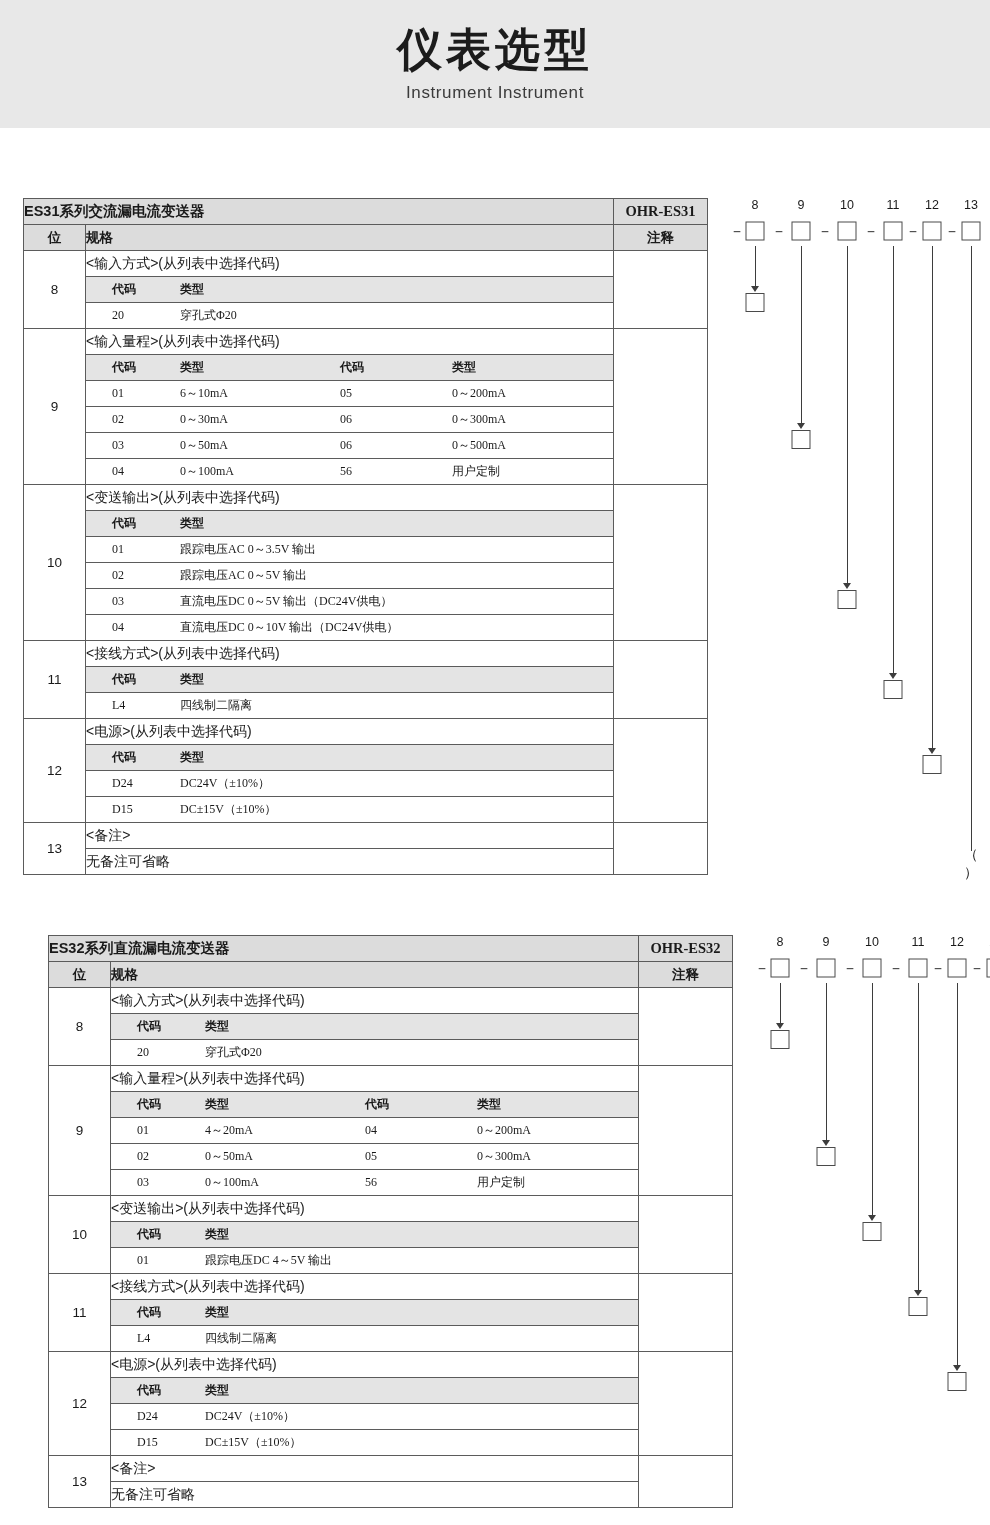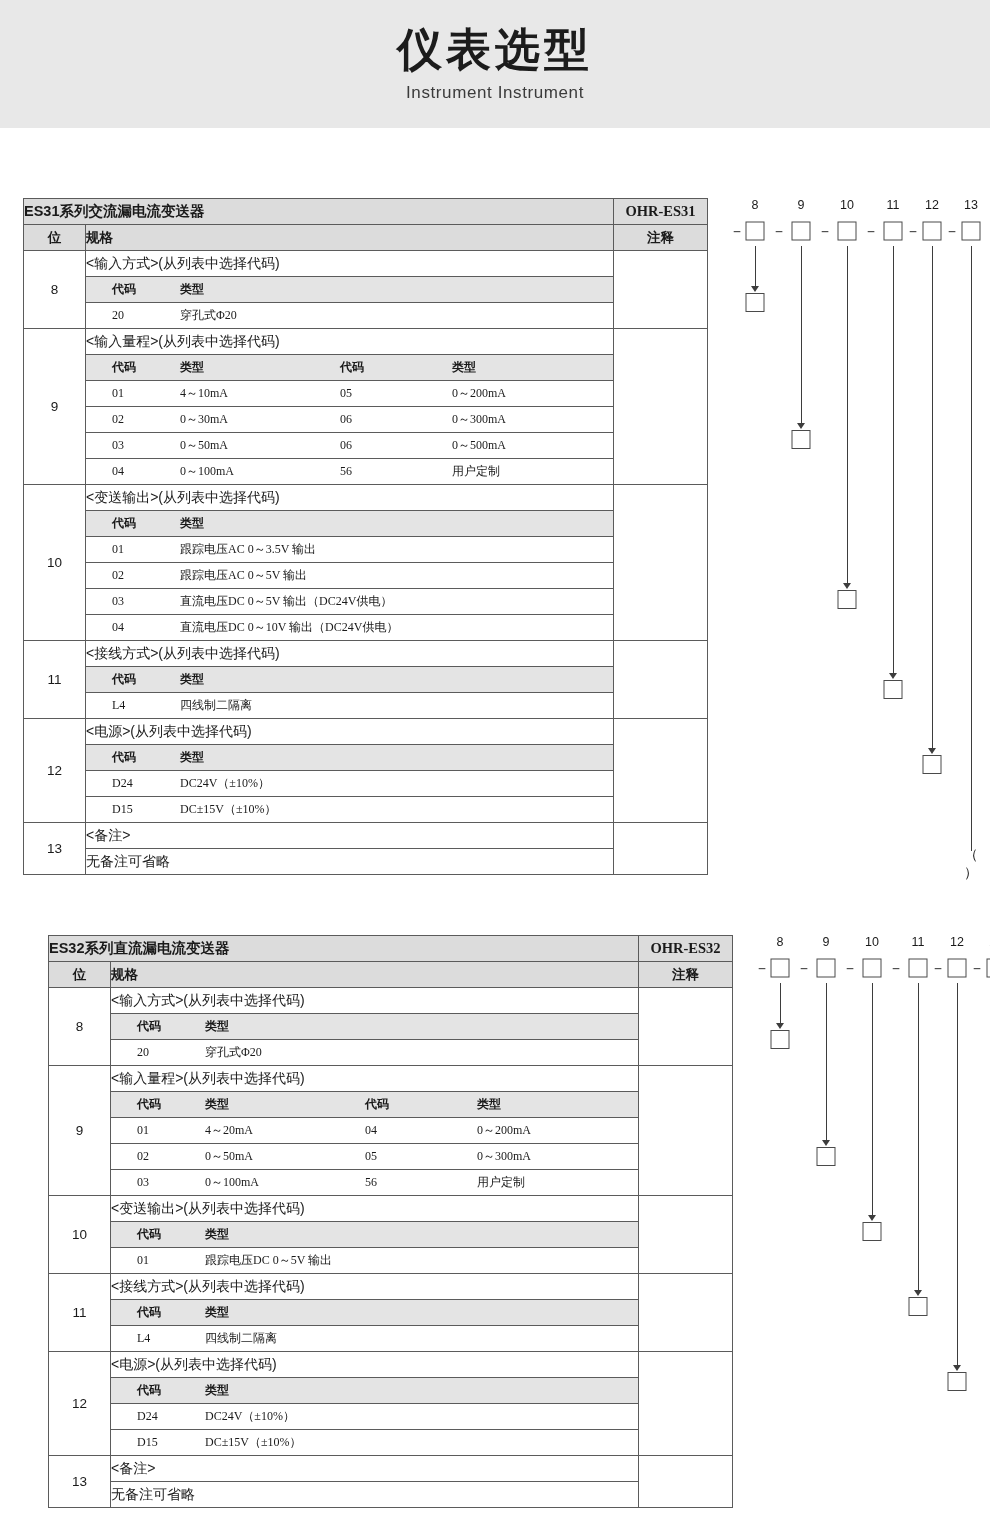--- a/index.html
+++ b/index.html
@@ -255,21 +255,21 @@
             <span class="cell-type">类型</span>
             <span class="cell-code2">代码</span>
             <span class="cell-type2">类型</span>
           </div>
         </td>
       </tr>
       <tr>
         <td>
           <div class="row-cells">
             <span class="cell-code">01</span>
-            <span class="cell-type">4～10mA</span>
+            <span class="cell-type">6～10mA</span>
             <span class="cell-code2">05</span>
             <span class="cell-type2">0～200mA</span>
           </div>
         </td>
       </tr>
       <tr>
         <td>
           <div class="row-cells">
             <span class="cell-code">02</span>
             <span class="cell-type">0～30mA</span>
@@ -554,21 +554,21 @@
           <div class="row-cells">
             <span class="cell-code">代码</span>
             <span class="cell-type-wide">类型</span>
           </div>
         </td>
       </tr>
       <tr>
         <td>
           <div class="row-cells">
             <span class="cell-code">01</span>
-            <span class="cell-type-wide">跟踪电压DC 0～5V 输出</span>
+            <span class="cell-type-wide">跟踪电压DC 4～5V 输出</span>
           </div>
         </td>
       </tr>
 
       <tr>
         <td rowspan="3" class="c-pos">11</td>
         <td class="grp-head">&lt;接线方式&gt;(从列表中选择代码)</td>
         <td rowspan="3"></td>
       </tr>
       <tr class="sub-head">

